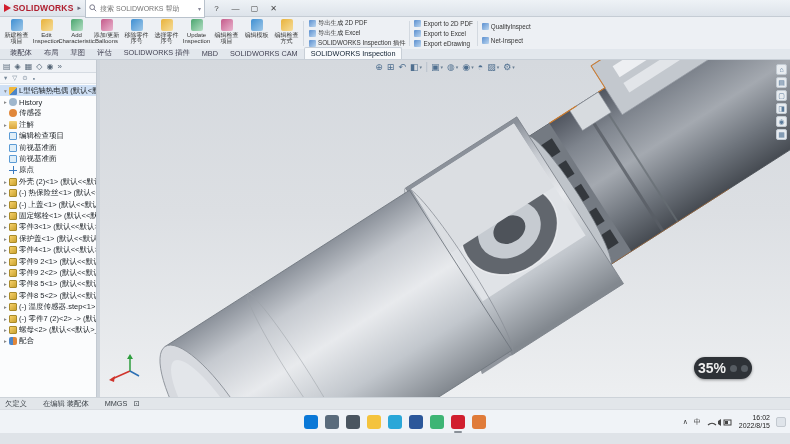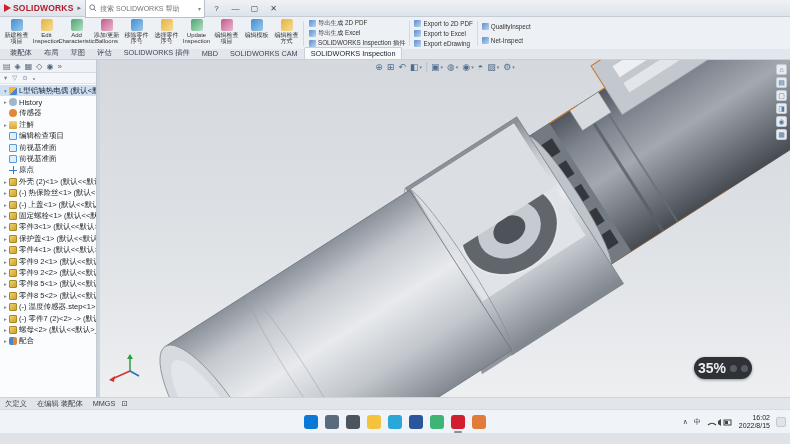--- a/index.html
+++ b/index.html
@@ -76,21 +76,21 @@
   .recpill .pct{font-size:14px;font-weight:bold;}
   .recpill .dot{width:7px;height:7px;border-radius:50%;background:#565c62;}
 
   
   .doctabs{height:11px;background:#e7eaee;border-top:1px solid #c8cfd6;display:flex;align-items:center;padding:0 2px;}
   .dt-arrow{font-size:6px;color:#678;padding:0 2px;}
   .dtab{font-size:7.2px;color:#345;padding:0 8px;height:100%;display:flex;align-items:center;border-right:1px solid #d0d6dc;white-space:nowrap;}
   .dtab.active{background:#f8fafc;color:#112;}
   .statusbar{height:12px;background:#e2e6ea;border-top:1px solid #cdd3d9;display:flex;align-items:center;padding:0 5px;font-size:7.3px;color:#3c4248;}
   .sb-left{flex:1;white-space:nowrap;}
-  .sb-items{display:flex;gap:10px;align-items:center;margin-right:6px;white-space:nowrap;}
+  .sb-items{display:flex;gap:16px;align-items:center;margin-right:6px;white-space:nowrap;}
   .taskbar{height:24px;background:#f0f3f7;border-top:1px solid #d9dde2;position:relative;}
   .tk-center{position:absolute;left:50%;top:0;transform:translateX(-50%);height:100%;display:flex;align-items:center;gap:7px;}
   .tkicon{width:14px;height:14px;border-radius:3px;position:relative;}
   .tkicon.active:after{content:"";position:absolute;left:3px;bottom:-4px;width:8px;height:2px;border-radius:1px;background:#8a9098;}
   .tk-tray{position:absolute;right:4px;top:0;height:100%;display:flex;align-items:center;gap:6px;font-size:7px;color:#333;}
   .tk-clock{display:flex;flex-direction:column;align-items:flex-end;line-height:8px;font-size:7px;color:#222;}
   .tk-note{width:10px;height:10px;border-radius:2px;background:#dfe4ea;border:1px solid #c3c9d0;}
 </style>
 </head>
 <body>

